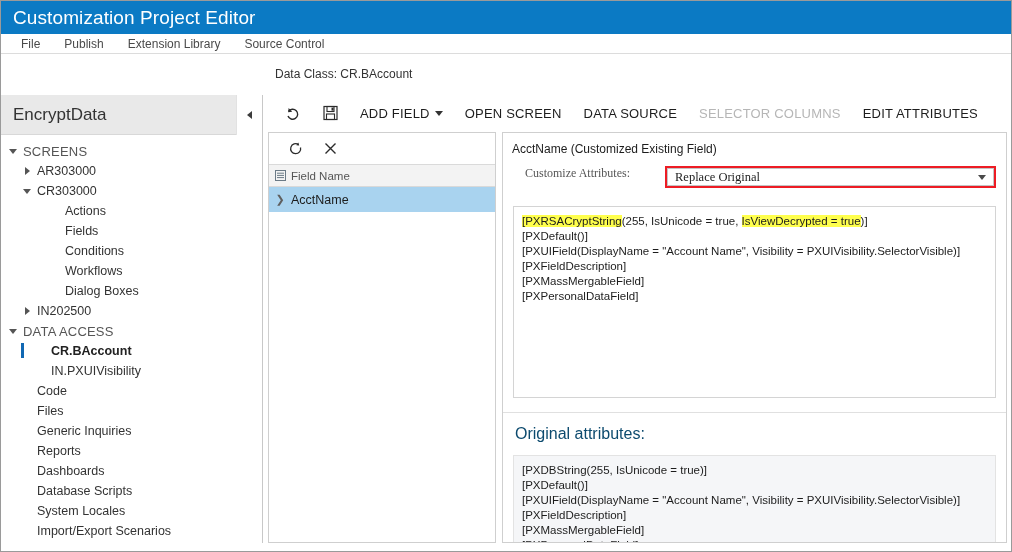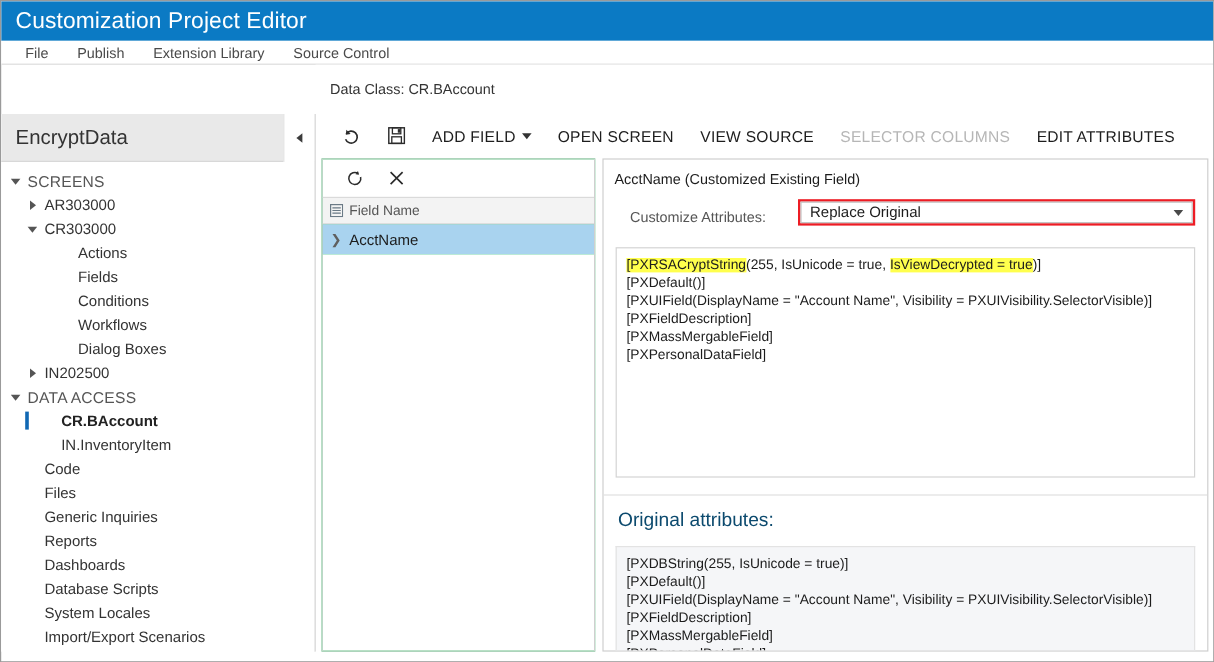--- a/index.html
+++ b/index.html
@@ -206,21 +206,21 @@
     padding: 0 0 0 0;
   }
 
   
   .fieldlist {
     width: 228px;
     flex: 0 0 228px;
     border: 1px solid #cfcfcf;
     margin-left: 5px;
     margin-bottom: 0;
-    background: #22c55e;
+    background: #b91c1c;
     display: flex;
     flex-direction: column;
   }
   .fl-toolbar {
     height: 32px;
     display: flex;
     align-items: center;
     padding-left: 10px;
     border-bottom: 1px solid #dadada;
     background: #ffffff;
@@ -275,22 +275,23 @@
     min-width: 0;
     overflow: hidden;
   }
   .det-title {
     font-size: 12px;
     color: #1c1c1c;
     padding: 9px 0 0 9px;
   }
   .det-row {
     display: flex;
-    align-items: flex-end;
+    align-items: flex-start;
     padding: 10px 10px 0 22px;
+    font-family: Liberation Serif, serif;
   }
   .det-label {
     font-size: 12px;
     color: #555555;
     width: 140px;
     flex: 0 0 140px;
   }
   .select-wrap {
     flex: 1;
     height: 22px;
@@ -435,21 +436,21 @@
             </span>
             <span class="tree-label">DATA ACCESS</span>
           </div>
           <div class="tree-row selected" style="padding-left: 34px;">
             <span class="tw-caret"></span>
             <span class="sel-bar"></span>
             <span class="tree-label">CR.BAccount</span>
           </div>
           <div class="tree-row" style="padding-left: 34px;">
             <span class="tw-caret"></span>
-            <span class="tree-label">IN.InventoryItem</span>
+            <span class="tree-label">IN.PXUIVisibility</span>
           </div>
           <div class="tree-row" style="padding-left: 20px;">
             <span class="tw-caret"></span>
             <span class="tree-label">Code</span>
           </div>
           <div class="tree-row" style="padding-left: 20px;">
             <span class="tw-caret"></span>
             <span class="tree-label">Files</span>
           </div>
           <div class="tree-row" style="padding-left: 20px;">
@@ -501,21 +502,21 @@
             <rect x="1" y="1.5" width="13" height="13" fill="none" stroke="#2b2b2b" stroke-width="1.2"></rect>
             <rect x="4" y="1.5" width="7" height="5" fill="none" stroke="#2b2b2b" stroke-width="1.1"></rect>
             <rect x="3.5" y="9" width="8" height="5.5" fill="none" stroke="#2b2b2b" stroke-width="1.1"></rect>
             <rect x="8.5" y="2.6" width="2" height="3" fill="#2b2b2b"></rect>
           </svg>
         </div>
         <div class="tb-btn">
           <span>ADD FIELD</span><span class="tb-caret"></span>
         </div>
         <div class="tb-btn">OPEN SCREEN</div>
-        <div class="tb-btn">VIEW SOURCE</div>
+        <div class="tb-btn">DATA SOURCE</div>
         <div class="tb-btn disabled">SELECTOR COLUMNS</div>
         <div class="tb-btn">EDIT ATTRIBUTES</div>
       </div>
 
       <div class="panes">
 
         <div class="fieldlist">
           <div class="fl-toolbar">
             <div class="fl-ic">
               <svg width="14" height="14" viewBox="0 0 14 14">

